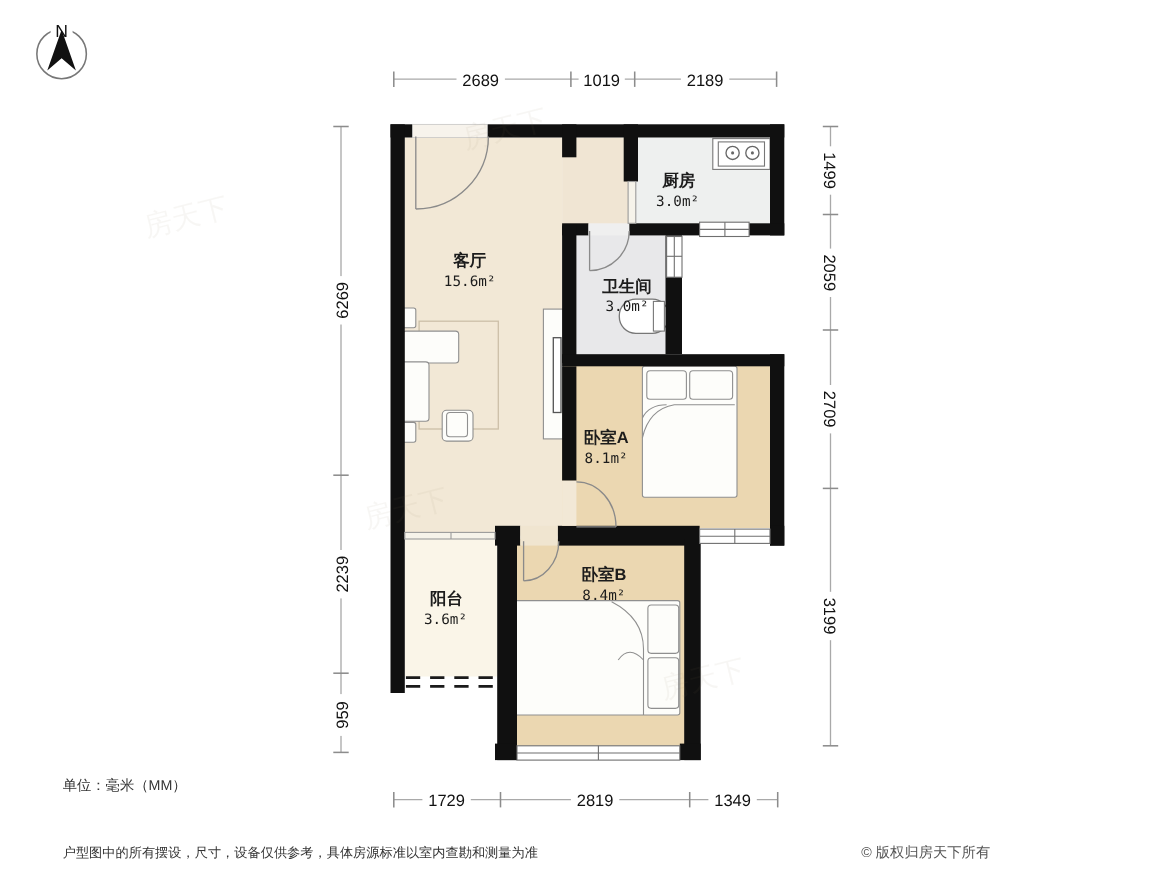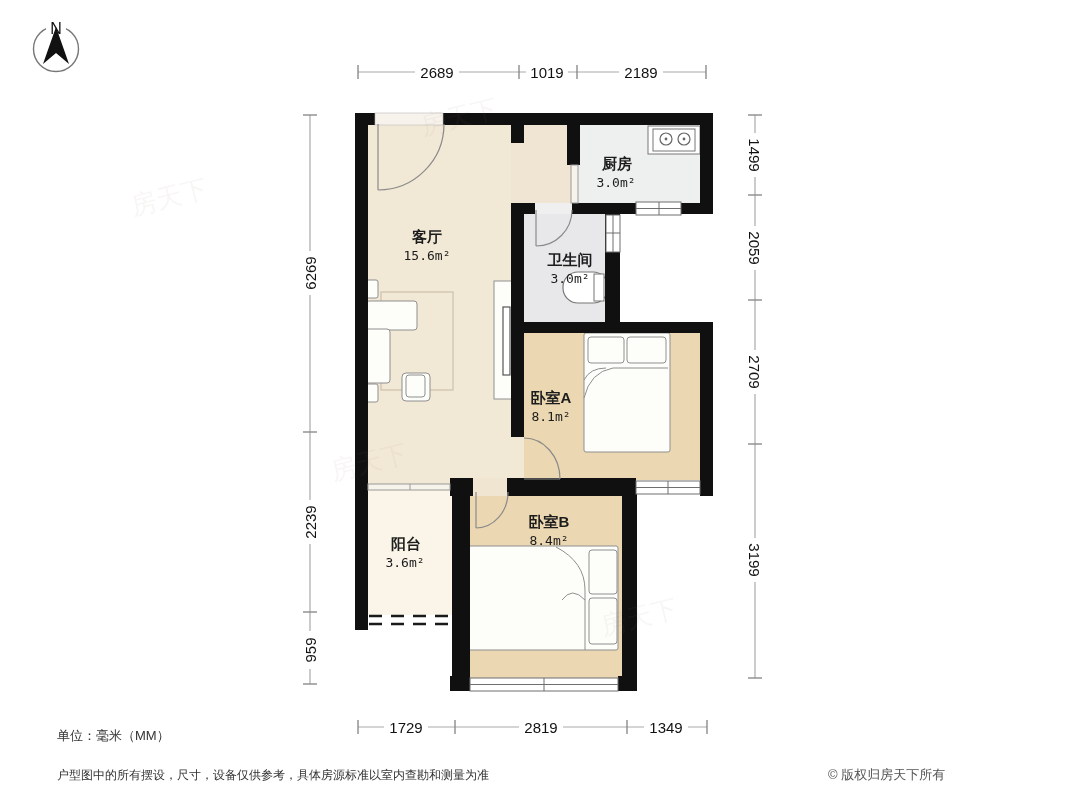--- a/index.html
+++ b/index.html
@@ -12,23 +12,23 @@
   .dimtxt{font-size:15px;fill:#111;}
   .wall{fill:#101010;}
   .furn{fill:#fdfdfa;stroke:#8f8f8f;stroke-width:1;}
   .winbox{fill:#ffffff;stroke:#6f6f6f;stroke-width:1;}
   .winline{stroke:#6f6f6f;stroke-width:1;}
   .door{stroke:#8a8a8a;stroke-width:1.2;fill:none;}
   .dimline{stroke:#a9a9a9;stroke-width:1.2;}
   .tick{stroke:#8c8c8c;stroke-width:1.4;}
   .labelbg{fill:#ffffff;}
   .footer-line{position:absolute;color:#333;white-space:nowrap;}
-  #unit-note{left:57px;top:727px;font-size:13px;}
+  #unit-note{left:57px;top:705px;font-size:13px;}
   #disclaimer{left:57px;top:767px;font-size:12px;}
-  #copyright{left:828px;top:766px;font-size:13px;color:#555;}
+  #copyright{left:783px;top:766px;font-size:13px;color:#555;}
   .watermark{position:absolute;font-size:26px;color:#8a7a5a;opacity:0.06;
              transform:rotate(-14deg);pointer-events:none;white-space:nowrap;}
 </style>
 </head>
 <body>
 
 <div id="stage">
 <svg width="1066" height="800" viewBox="0 0 1066 800">
 
   <g>

